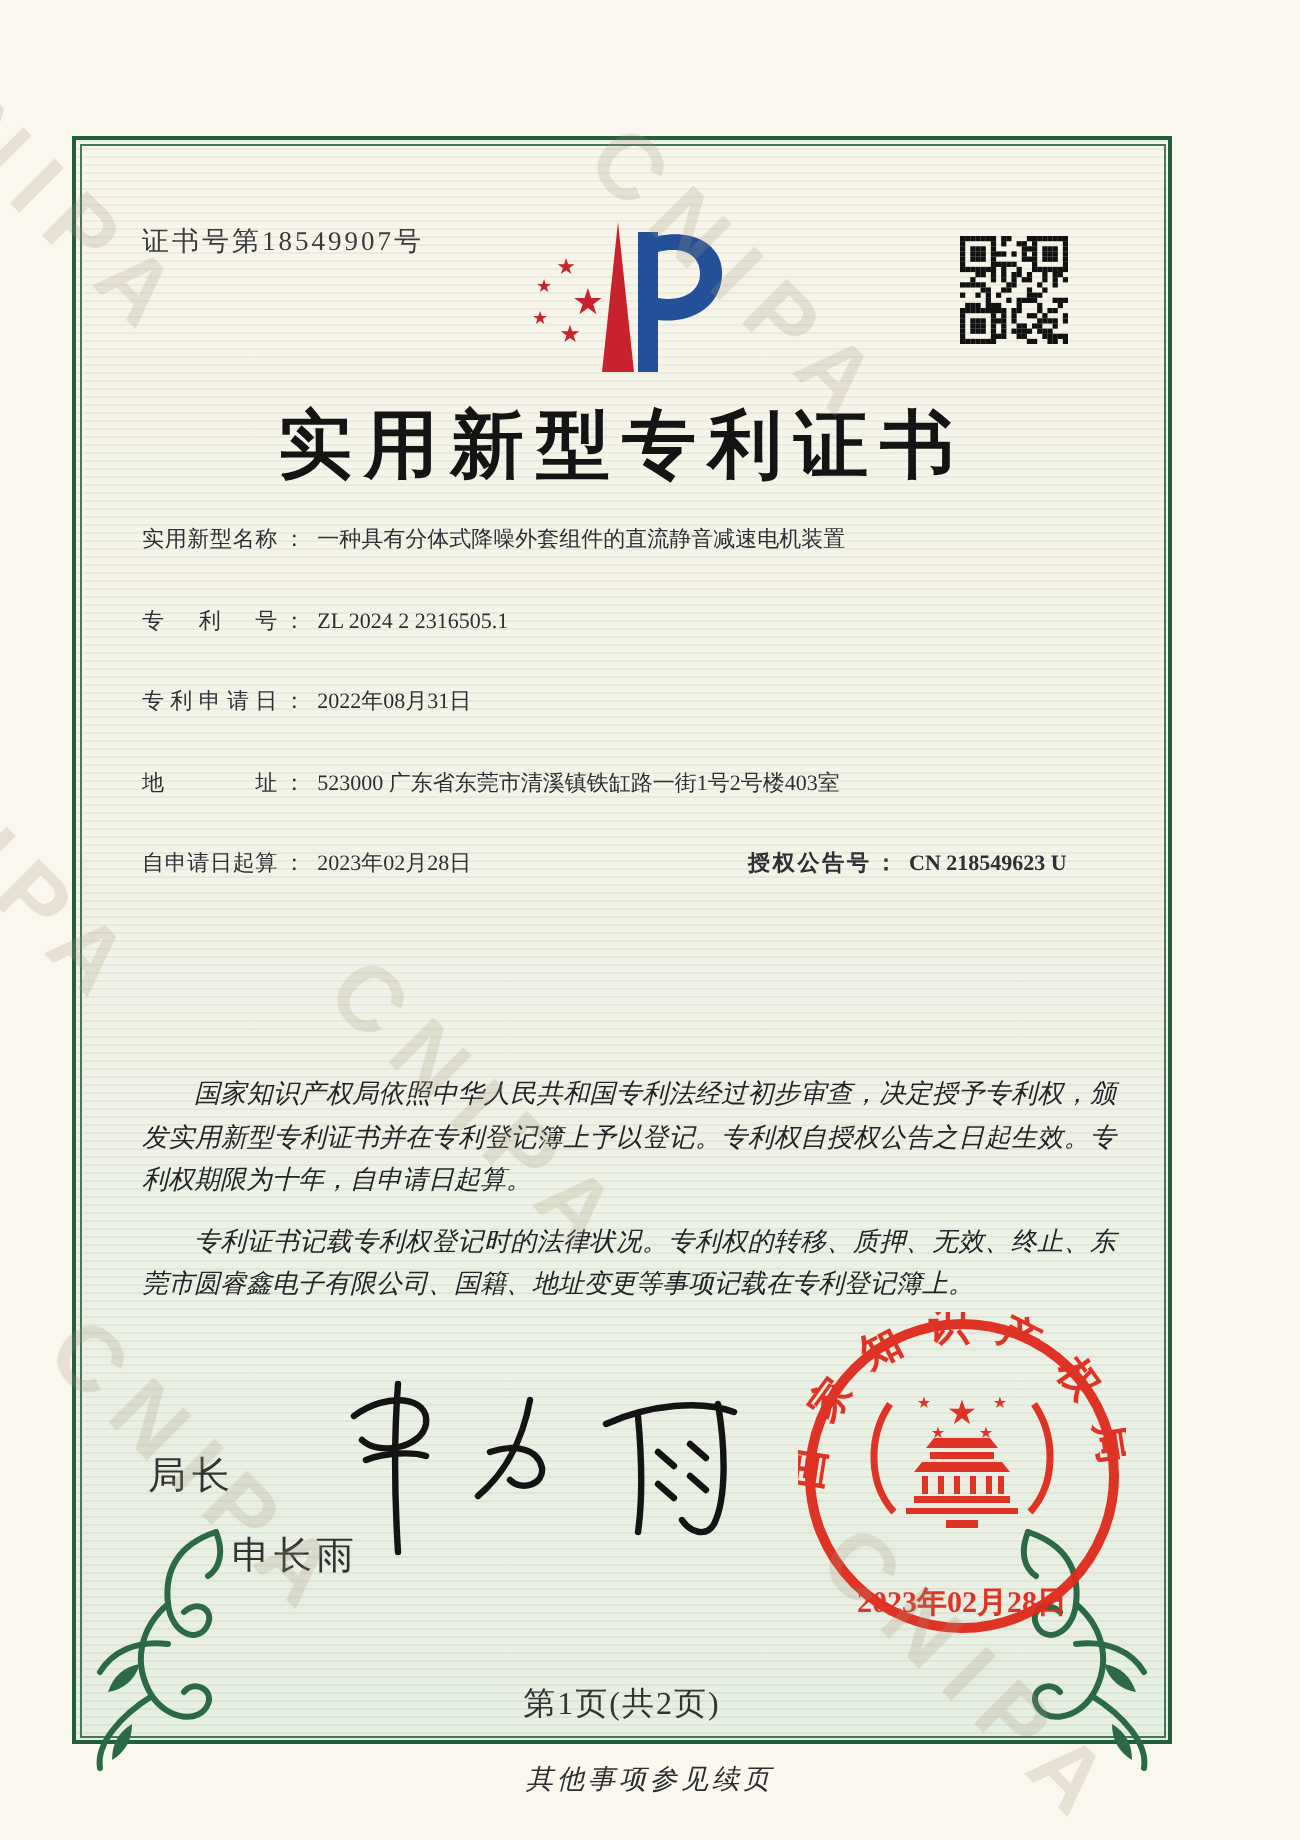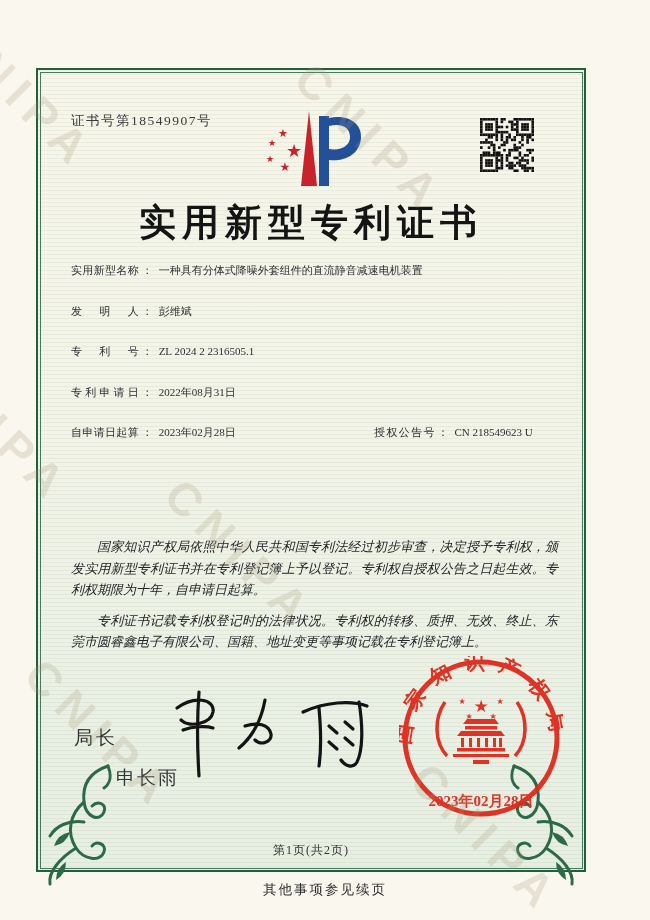--- a/index.html
+++ b/index.html
@@ -31,35 +31,35 @@
   .qr{position:absolute;left:442px;top:48px;}
   .title{
     position:absolute;left:0;right:0;top:128px;text-align:center;
     font-size:37px;font-weight:bold;letter-spacing:6px;color:#141414;
   }
   .fields{position:absolute;left:33px;right:24px;top:190px;font-size:11px;color:#2e2f34;}
   .frow{line-height:21px;margin-bottom:19.5px;white-space:nowrap;position:relative;}
   .flabel{display:inline-block;width:6.15em;text-align:justify;text-align-last:justify;vertical-align:bottom;}
   .flabel.narrow{width:5.5em;}
   .fcolon{padding:0 6px 0 3px;}
-  .gazette{position:absolute;left:303px;top:0;}
+  .gazette{position:absolute;left:303px;top:0;font-weight:bold;}
   .paras{position:absolute;left:33px;right:26px;top:466px;font-size:13px;line-height:21.5px;
     font-style:italic;color:#232428;text-align:justify;}
   .paras p{margin:0 0 9px;text-indent:2em;}
   .signer{position:absolute;left:36px;top:655px;font-family:"Liberation Sans","DejaVu Sans",sans-serif;
     font-size:19px;letter-spacing:3px;color:#333;}
   .signer .name{margin-top:14px;letter-spacing:2px;margin-left:42px;}
   .sig-svg{position:absolute;left:115px;top:608px;}
   .seal{position:absolute;left:361px;top:586px;z-index:5;opacity:.95;}
   .flourish{position:absolute;top:692px;z-index:3;}
   .flourish.left{left:-18px;}
   .flourish.right{right:-18px;transform:scaleX(-1);}
-  .page-num{position:absolute;left:0;right:0;top:772px;text-align:center;font-size:12px;color:#333;letter-spacing:1px;}
+  .page-num{position:absolute;left:0;right:0;top:772px;text-align:center;font-size:16px;color:#333;letter-spacing:1px;}
   .note{position:absolute;left:0;width:650px;top:881px;z-index:3;text-align:center;
-    font-size:13.5px;letter-spacing:2px;color:#2b2c2e;}
+    font-style:italic;font-size:13.5px;letter-spacing:2px;color:#2b2c2e;}
 </style>
 </head>
 <body>
 
 <div class="watermark" style="left:-28px;top:8px">CNIPA</div>
 <div class="watermark" style="left:322px;top:52px">CNIPA</div>
 <div class="watermark" style="left:-52px;top:342px">CNIPA</div>
 <div class="watermark" style="left:192px;top:468px">CNIPA</div>
 <div class="watermark" style="left:52px;top:648px">CNIPA</div>
 <div class="watermark" style="left:438px;top:752px">CNIPA</div>
@@ -312,27 +312,27 @@
         <rect x="51.43" y="51.43" width="2.62" height="2.62"></rect>
       </svg>
 
     <div class="title">实用新型专利证书</div>
 
     <div class="fields">
       <div class="frow">
         <span class="flabel">实用新型名称</span><span class="fcolon">：</span><span>一种具有分体式降噪外套组件的直流静音减速电机装置</span>
       </div>
       <div class="frow">
-        <span class="flabel">发明人</span><span class="fcolon">：</span><span>彭维斌</span>
-      </div>
-      <div class="frow">
         <span class="flabel">专利号</span><span class="fcolon">：</span><span>ZL 2024 2 2316505.1</span>
       </div>
       <div class="frow">
         <span class="flabel">专利申请日</span><span class="fcolon">：</span><span>2022年08月31日</span>
+      </div>
+      <div class="frow">
+        <span class="flabel">地址</span><span class="fcolon">：</span><span>523000 广东省东莞市清溪镇铁缸路一街1号2号楼403室</span>
       </div>
       <div class="frow">
         <span class="flabel">自申请日起算</span><span class="fcolon">：</span><span>2023年02月28日</span>
         <span class="gazette">
           <span class="flabel narrow">授权公告号</span><span class="fcolon">：</span><span>CN 218549623 U</span>
         </span>
       </div>
     </div>
 
     <div class="paras">

